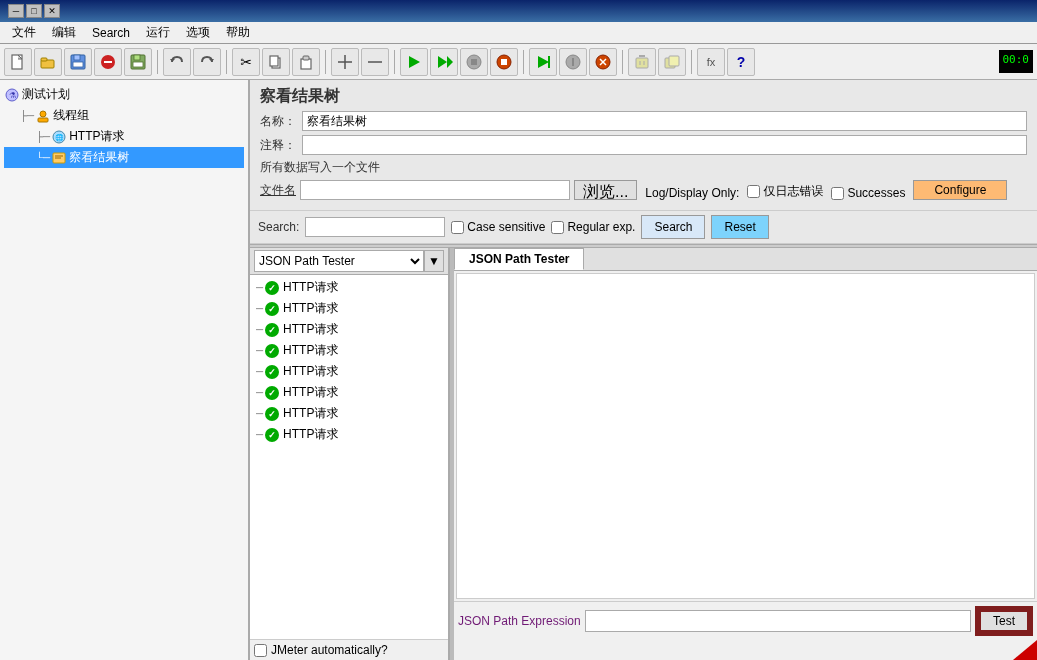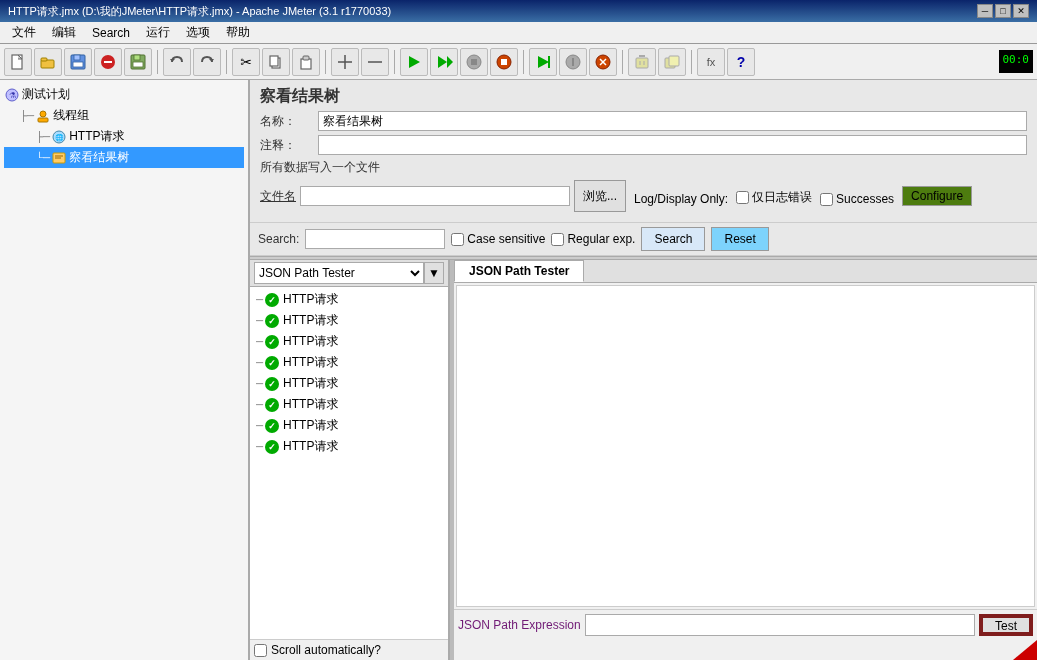--- a/index.html
+++ b/index.html
@@ -114,21 +114,21 @@
     .panel-title {
       font-size: 16px;
       font-weight: bold;
       color: #333;
       margin-bottom: 4px;
     }
     .form-row {
       display: flex;
       align-items: center;
       margin-bottom: 4px;
-      gap: 22px;
+      gap: 6px;
     }
     .form-label { color: #333; min-width: 35px; }
     .form-input {
       flex: 1;
       height: 20px;
       border: 1px solid #aaa;
       background: white;
       padding: 0 4px;
       font-size: 12px;
     }
@@ -146,38 +146,38 @@
     .file-label { color: #333; text-decoration: underline; }
     .file-input {
       width: 270px;
       height: 20px;
       border: 1px solid #aaa;
       background: white;
       padding: 0 4px;
     }
     .btn-browse {
       padding: 1px 8px;
-      height: 32px;
+      height: 20px;
       background: #e0e0e0;
       border: 1px solid #999;
       cursor: pointer;
-      font-size: 12px;
+      font-size: 16px;
     }
     .log-display-row {
       display: flex;
       align-items: flex-end;
       gap: 8px;
       font-size: 12px;
     }
     .checkbox-label { display: flex; align-items: center; gap: 3px; cursor: pointer; }
     .btn-configure {
       margin-left: auto;
-      padding: 1px 8px;
+      padding: 1px 20px;
       height: 20px;
-      background: #4d7c0f;
+      background: #fdba74;
       border: 1px solid #999;
       cursor: pointer;
       font-size: 12px;
     }
 
     
     .search-bar {
       display: flex;
       align-items: center;
       gap: 6px;
@@ -324,39 +324,38 @@
     .json-path-input {
       flex: 1;
       height: 22px;
       border: 1px solid #aaa;
       background: white;
       padding: 0 4px;
       font-size: 12px;
     }
     .btn-test {
       padding: 1px 12px;
-      height: 22px;
+      height: 30px;
       background: #e0e0e0;
-      border: 4px solid #7f1d1d;
+      border: 6px solid #7f1d1d;
       cursor: pointer;
       font-size: 12px;
     }
 
     
     .resize-handle-v {
       width: 4px;
       background: #bbb;
       cursor: col-resize;
     }
   </style>
 </head>
 <body>
 
 <div class="title-bar">
-  <span>HTTP请求.jmx (D:\我的JMeter\HTTP请求.jmx) - Apache JMeter (3.1 r1770033)</span>
   <div class="title-bar-controls">
     <div class="title-bar-btn">─</div>
     <div class="title-bar-btn">□</div>
     <div class="title-bar-btn">✕</div>
   </div>
 </div>
 
 <div class="menu-bar">
   <span class="menu-item">文件</span>
   <span class="menu-item">编辑</span>
@@ -681,21 +680,21 @@
             <span>HTTP请求</span>
           </div>
           <div class="result-item">
             <span class="result-connector">─</span>
             <span class="result-icon-green">✓</span>
             <span>HTTP请求</span>
           </div>
         </div>
         <div class="scroll-check">
           <input type="checkbox" style="">
-          <span>Scroll automatically?</span>
+          <span>JMeter automatically?</span>
         </div>
       </div>
 
       <div class="resize-handle-v"></div>
 
       <div class="right-tab-panel">
         <div class="tab-bar">
           <div class="tab-item active">JSON Path Tester</div>
         </div>
         <div class="tab-content" style="background: white; position: relative; min-height: 0;">

